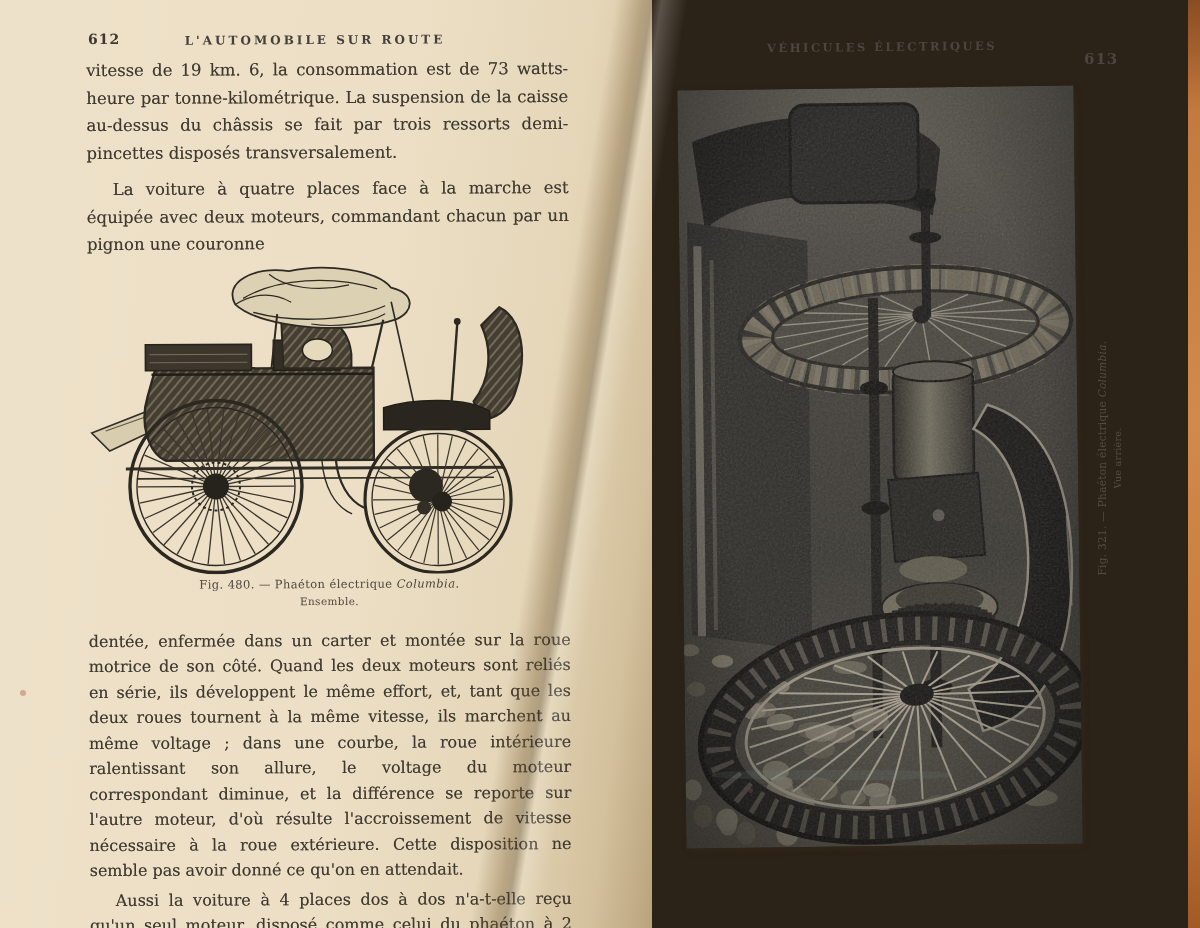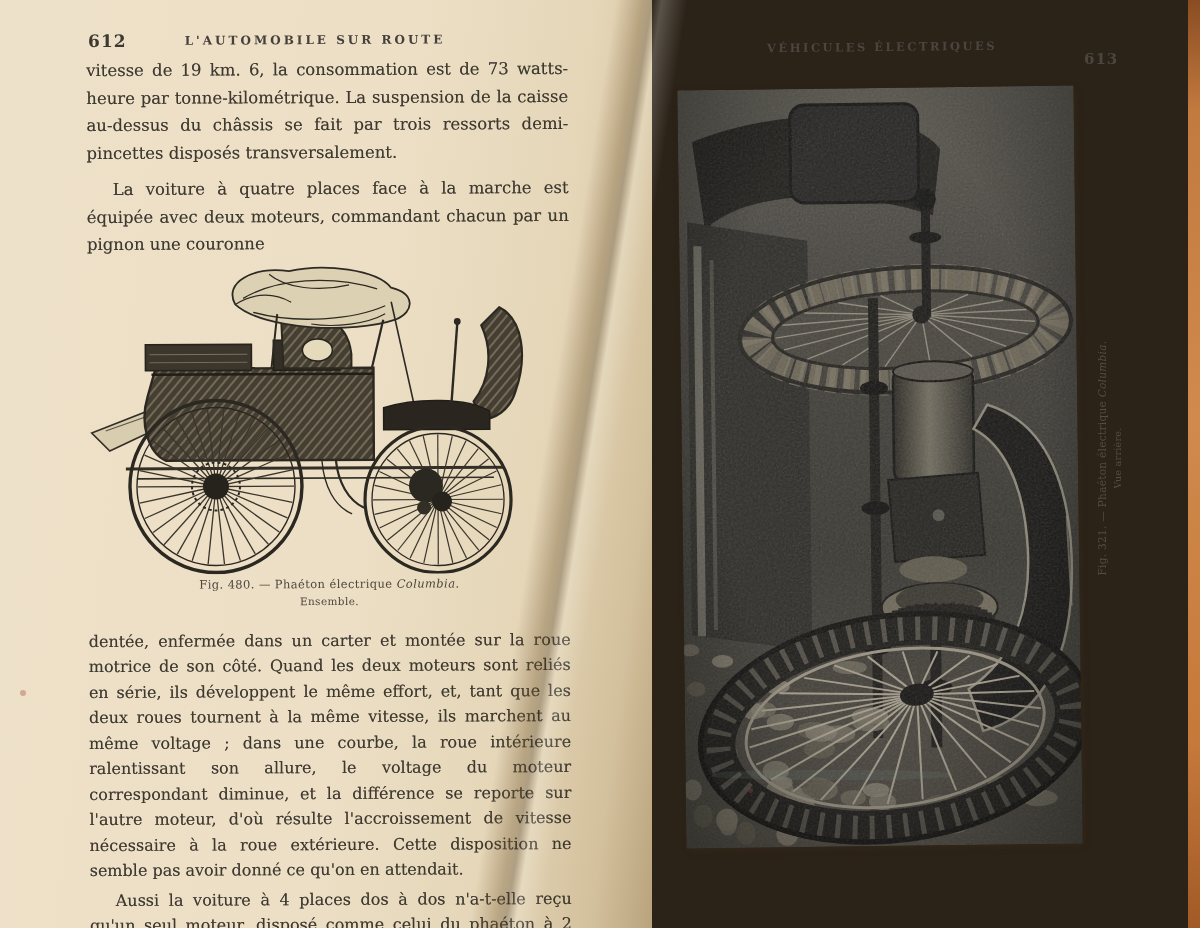--- a/index.html
+++ b/index.html
@@ -26,21 +26,21 @@
       rgba(120,95,55,0) 0%,rgba(118,92,52,.38) 38%,
       rgba(58,44,24,.30) 50%,rgba(255,255,244,.22) 64%,
       rgba(120,100,70,0) 100%);
     pointer-events:none;
   }
   .stain{position:absolute;border-radius:50%;pointer-events:none;}
 
   
   .lp-content{position:absolute;left:88px;top:22px;width:482px;color:#3e3930;transform:rotate(-.25deg);}
   .lp-header{position:relative;height:34px;}
-  .pageno-left{position:absolute;left:2px;top:8px;font-weight:bold;font-size:17px;letter-spacing:1px;}
+  .pageno-left{position:absolute;left:2px;top:8px;font-weight:bold;font-size:14px;letter-spacing:1px;}
   .running-title-left{
     position:absolute;left:0;right:24px;top:11px;text-align:center;
     font-size:12px;font-weight:bold;letter-spacing:3px;color:#45403a;
   }
   .bodytext{
     margin:0;text-align:justify;font-size:16.5px;line-height:27.5px;
     text-shadow:0 0 .5px rgba(62,57,48,.55);
   }
   .bodytext.indent{text-indent:26px;}
   .bodytext.tight{font-size:16px;line-height:25.5px;}

